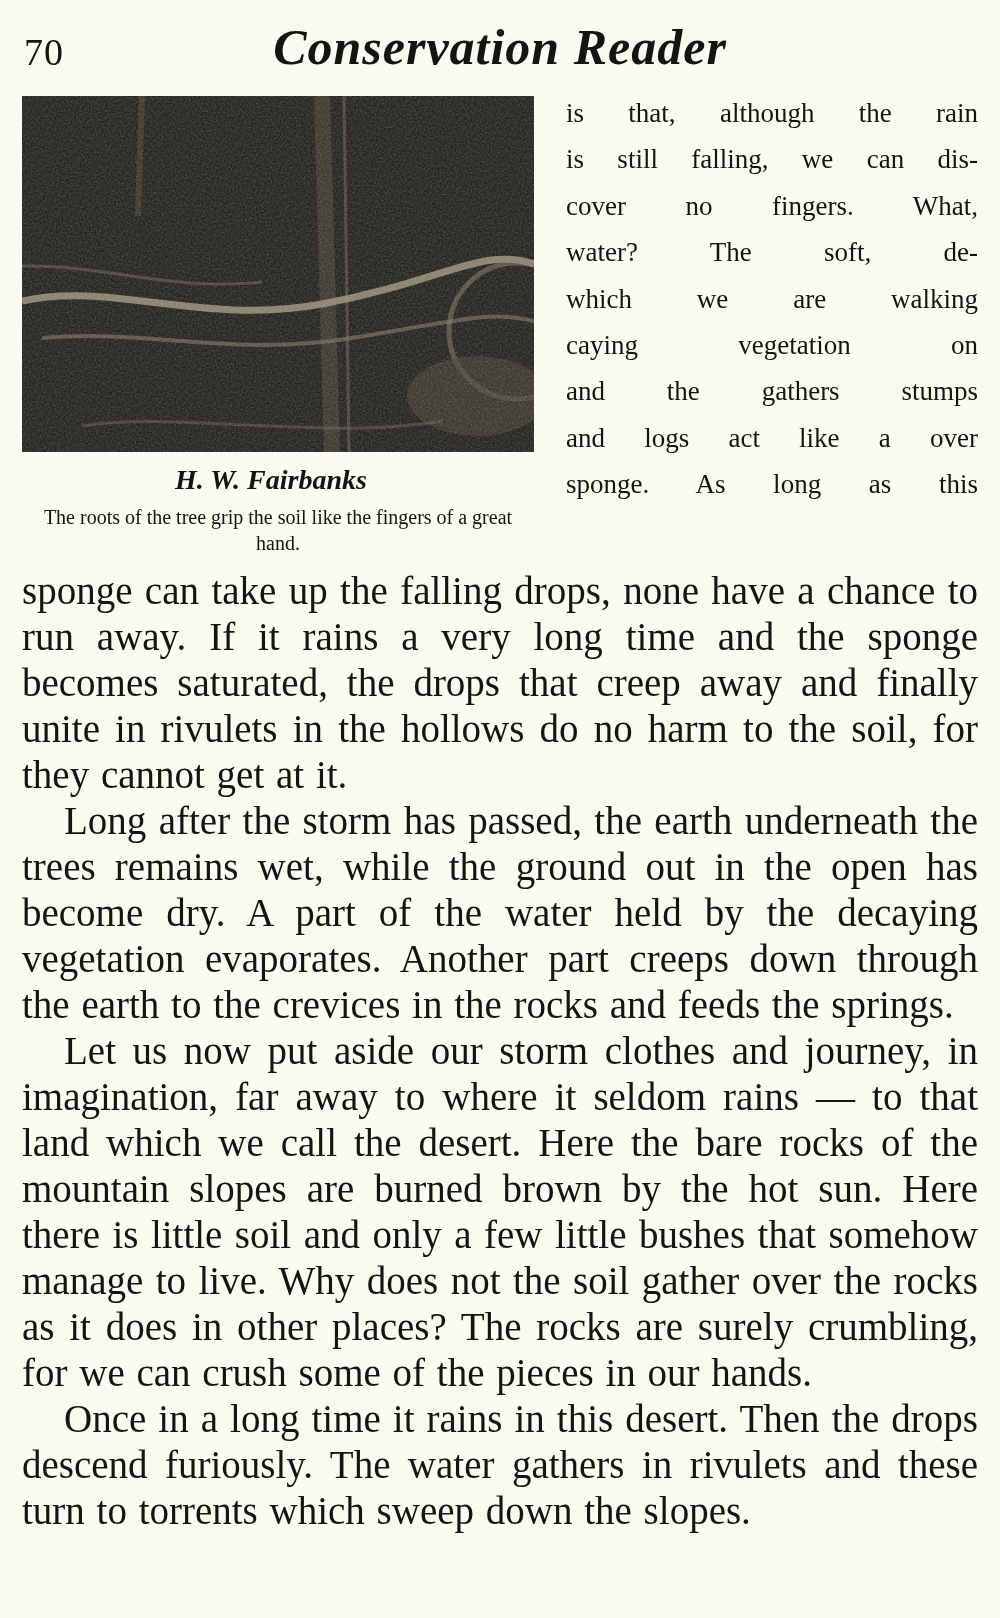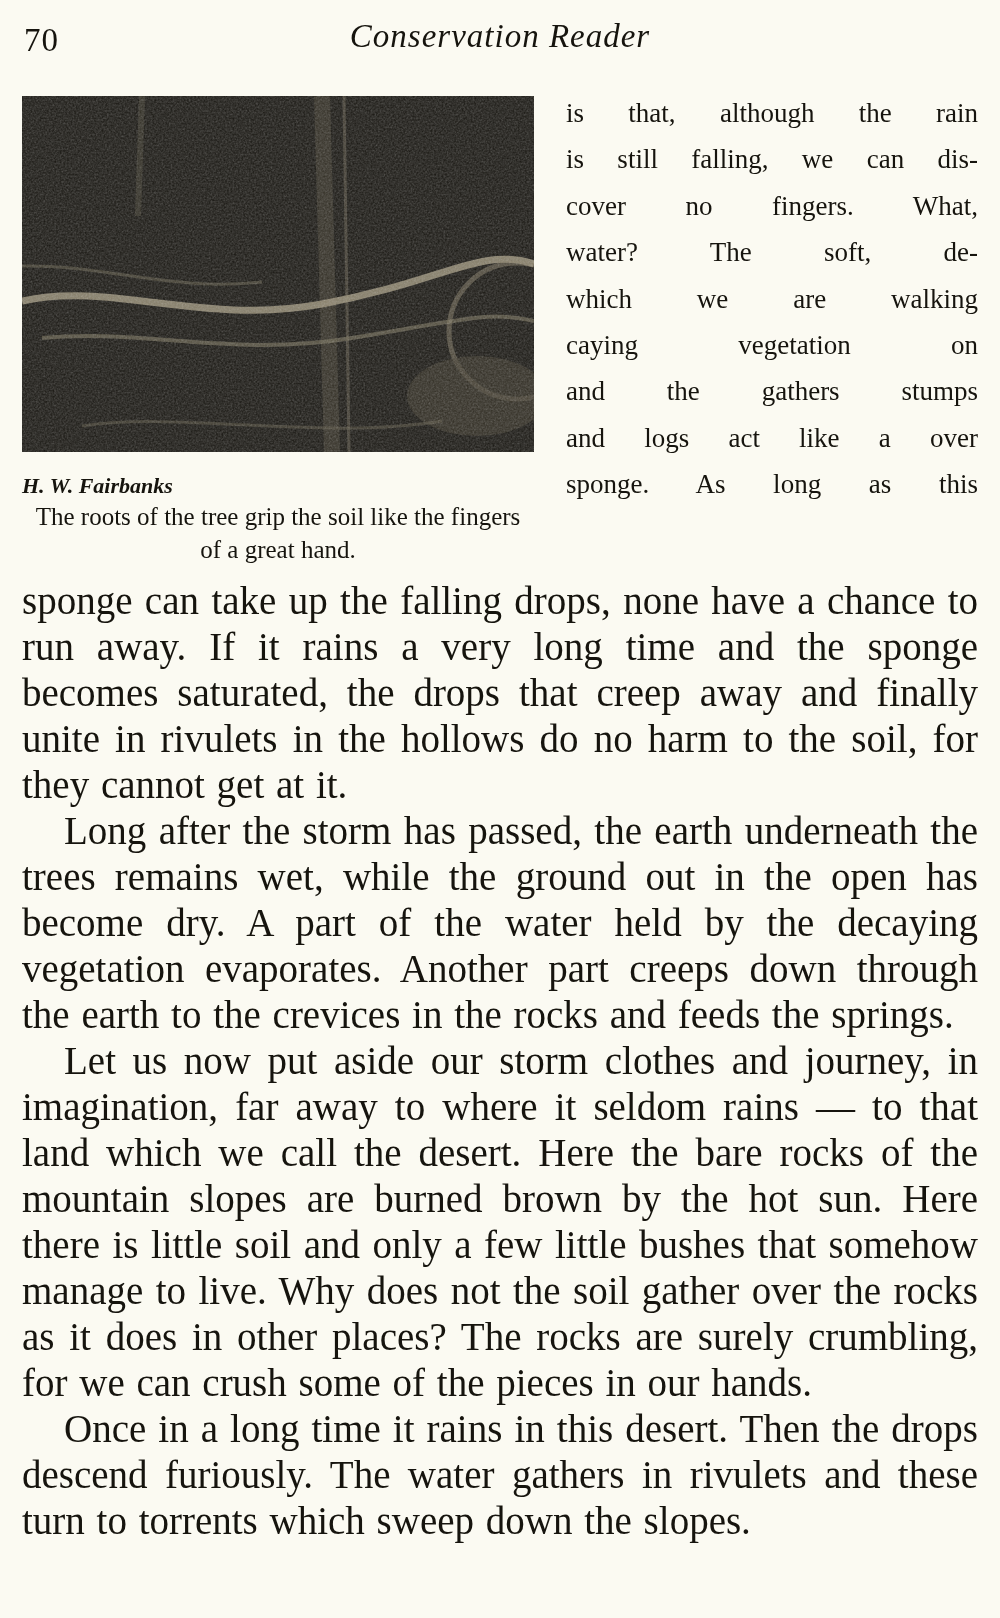--- a/index.html
+++ b/index.html
@@ -21,28 +21,28 @@
   }
 
   
   .header {
     position: relative;
     height: 70px;
   }
   .page-number {
     position: absolute;
     left: 2px;
-    top: 12px;
-    font-size: 33px;
+    top: 20px;
+    font-size: 38px;
     letter-spacing: 1px;
   }
   .book-title {
     text-align: center;
-    font-size: 33px;
-    font-weight: normal;
+    font-size: 50px;
+    font-weight: bold;
     font-style: italic;
     padding-top: 8px;
     letter-spacing: 1px;
   }
 
   
   .top-section {
     display: flex;
     gap: 32px;
     margin-top: 16px;
@@ -52,33 +52,33 @@
     width: 512px;
   }
   .photo {
     width: 512px;
     height: 356px;
     background: #171510;
     display: block;
   }
   .photo svg { display: block; width: 100%; height: 100%; }
   .credit {
-    text-align: left;
+    text-align: center;
     padding-right: 14px;
-    font-size: 22px;
+    font-size: 28px;
     font-weight: bold;
     font-style: italic;
-    margin-top: 21px;
+    margin-top: 12px;
   }
   .caption {
     text-align: center;
-    font-size: 25px;
+    font-size: 20px;
     line-height: 1.3;
     max-width: 496px;
-    margin: 2px auto 0 auto;
+    margin: 8px auto 0 auto;
   }
 
   .intro-col {
     flex: 1 1 auto;
     font-size: 27px;
     line-height: 46.4px;
     margin-top: -6px;
   }
   .intro-line {
     text-align: justify;

